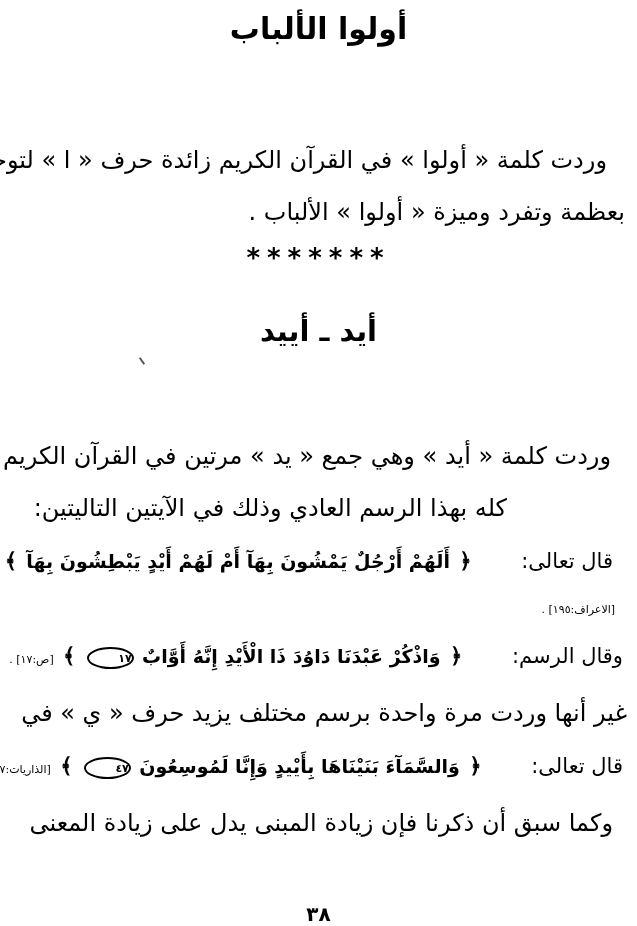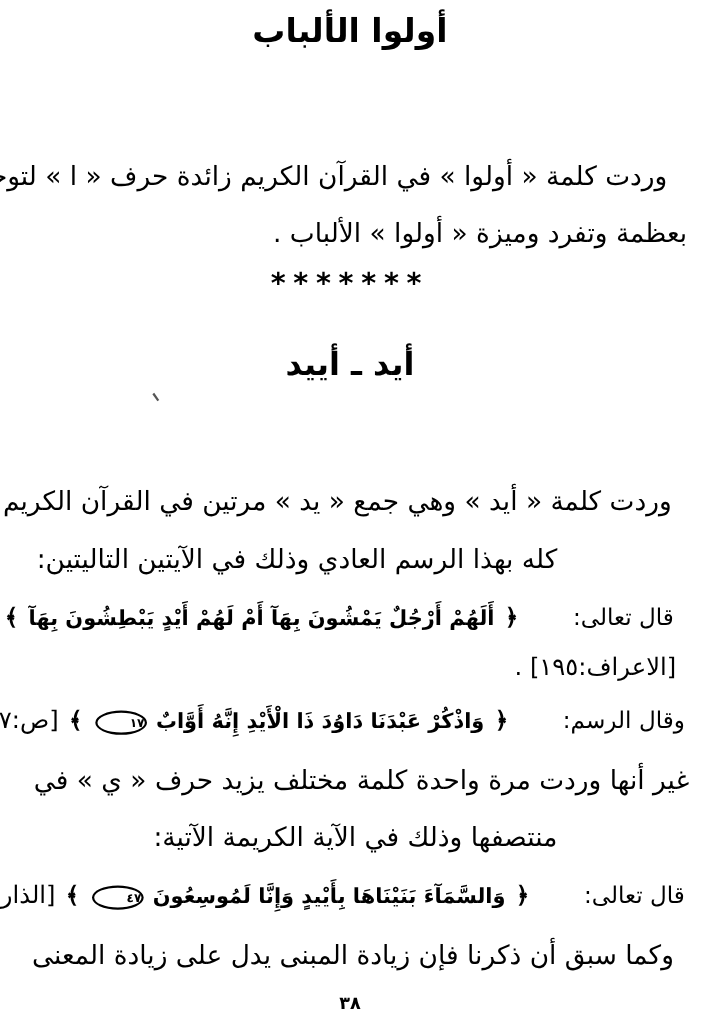--- a/index.html
+++ b/index.html
@@ -95,37 +95,37 @@
     border: 2px solid #000;
     border-radius: 50%;
     font-size: 11px;
     font-weight: 700;
     text-align: center;
     vertical-align: middle;
     margin: 0 2px;
     padding-left: 43px;
   }
   .reference {
-    font-size: 22px;
+    font-size: 11px;
     font-weight: 400;
   }
   .ref-line {
     font-size: 17px;
     line-height: 38px;
     text-align: right;
     padding-right: 12px;
   }
   .closing-line { padding-right: 14px; }
   .page-number {
     position: absolute;
     top: 894px;
     left: 0;
     width: 100%;
     text-align: center;
-    font-size: 16px;
+    font-size: 20px;
     font-weight: 700;
     direction: rtl;
   }
 </style>
 </head>
 <body>
 
 <div class="page">
 
   <h1 class="title">أولوا الألباب</h1>
@@ -153,22 +153,21 @@
 
   <p class="verse-line flush">
     <span class="verse-intro">وقال الرسم: </span>
     <span class="bracket">﴿</span>
     <span class="qtext">وَاذْكُرْ عَبْدَنَا دَاوُدَ ذَا الْأَيْدِ إِنَّهُ أَوَّابٌ</span>
     <span class="ayah-circle">١٧</span>
     <span class="bracket">﴾</span>
     <span class="reference">[ص:١٧] .</span>
   </p>
 
-  <p class="body-line">غير أنها وردت مرة واحدة كلمة مختلف يزيد حرف « ي » في</p>
-  <p class="body-line para3-second">منتصفها وذلك في الآية الكريمة الآتية:</p>
+  <p class="body-line">غير أنها وردت مرة واحدة برسم مختلف يزيد حرف « ي » في</p>
 
   <p class="verse-line flush">
     <span class="verse-intro">قال تعالى: </span>
     <span class="bracket">﴿</span>
     <span class="qtext">وَالسَّمَآءَ بَنَيْنَاهَا بِأَيْيدٍ وَإِنَّا لَمُوسِعُونَ</span>
     <span class="ayah-circle">٤٧</span>
     <span class="bracket">﴾</span>
     <span class="reference">[الذاريات:٤٧] .</span>
   </p>
 

